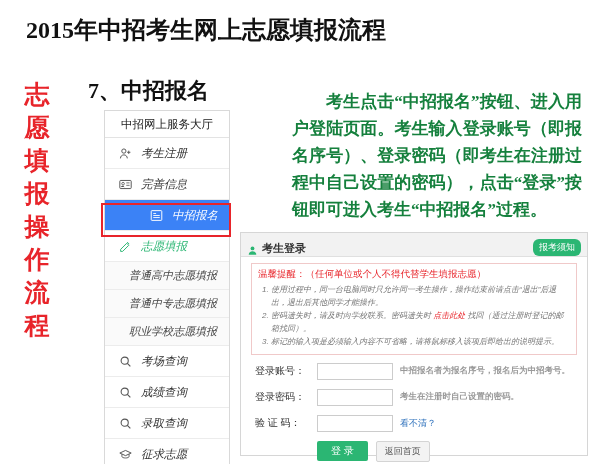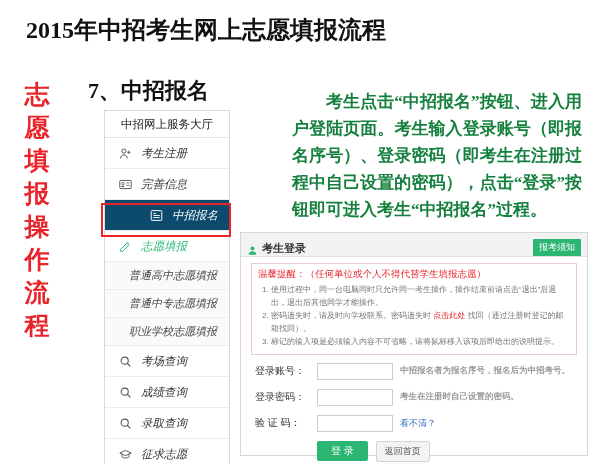--- a/index.html
+++ b/index.html
@@ -49,21 +49,21 @@
   .menu-item{
     height:31px;display:flex;align-items:center;
     border-bottom:1px solid #ececec;padding-left:14px;box-sizing:border-box;
     background:#fff;
     font-style:italic;
   }
   .menu-item .mi-ico{width:22px;display:flex;align-items:center;color:#555;}
   .menu-item .mi-label{font-size:11.5px;color:#333;}
   .menu-item.sub{padding-left:24px;height:28px;background:#fafafa;}
   .menu-item.sub .mi-label{font-size:11px;color:#444;}
-  .menu-item.active{background:#0c4a6e;padding-left:45px;}
+  .menu-item.active{background:#3b82f6;padding-left:45px;}
   .menu-item.active .mi-label{color:#fff;}
   .menu-item.active .mi-ico{color:#fff;}
   .menu-item.green .mi-label{color:#2bb673;}
   .menu-item.green .mi-ico{color:#2bb673;}
 
   
   #red-box{
     position:absolute;left:101px;top:203px;width:130px;height:34px;
     border:2px solid #e8242a;box-sizing:border-box;pointer-events:none;
   }
@@ -74,29 +74,29 @@
     border:1px solid #d6d6d6;background:#fff;box-sizing:border-box;
   }
   #login-head{
     height:24px;background:#f2f2f2;border-bottom:1px solid #e0e0e0;
     display:flex;align-items:flex-end;padding:0 6px;box-sizing:border-box;
   }
   #login-head .lh-ico{color:#2bb673;font-size:11px;margin-right:4px;}
   #login-head .lh-title{font-size:11px;color:#333;font-weight:bold;}
   #login-head .lh-btn{
     margin-left:auto;background:#2bb673;color:#fff;font-size:9px;
-    padding:2px 6px;border-radius:1px;white-space:nowrap;
+    padding:2px 6px;border-radius:6px;white-space:nowrap;
   }
   #notice{
     margin:6px 10px 0 10px;border:1px solid #f0c9c9;background:#fff;
     padding:4px 6px;box-sizing:border-box;
   }
   #notice-title{font-size:9.5px;color:#e8242a;margin-bottom:3px;}
   #notice ol{margin:0;padding-left:13px;}
-  #notice li{font-size:8px;color:#777;line-height:12.5px;margin-bottom:1px;list-style:decimal;}
+  #notice li{font-size:8px;color:#777;line-height:12.5px;margin-bottom:1px;list-style:decimal;font-style:italic;}
   #notice li .hl{color:#e8242a;}
   #form-area{padding:8px 0 0 14px;}
   .form-row{display:flex;align-items:center;margin-bottom:9px;}
   .form-row .f-label{width:62px;font-size:10px;color:#333;text-align:justify;}
   .form-row .f-input{
     width:76px;height:17px;border:1px solid #ccc;background:#fff;box-sizing:border-box;
   }
   .form-row .f-hint{font-size:8.5px;color:#9a9a9a;margin-left:7px;font-weight:bold;}
   .form-row .f-link{font-size:9px;color:#2b6fbb;margin-left:7px;text-decoration:none;}
   #btn-row{display:flex;align-items:center;margin-top:3px;padding-left:62px;}

